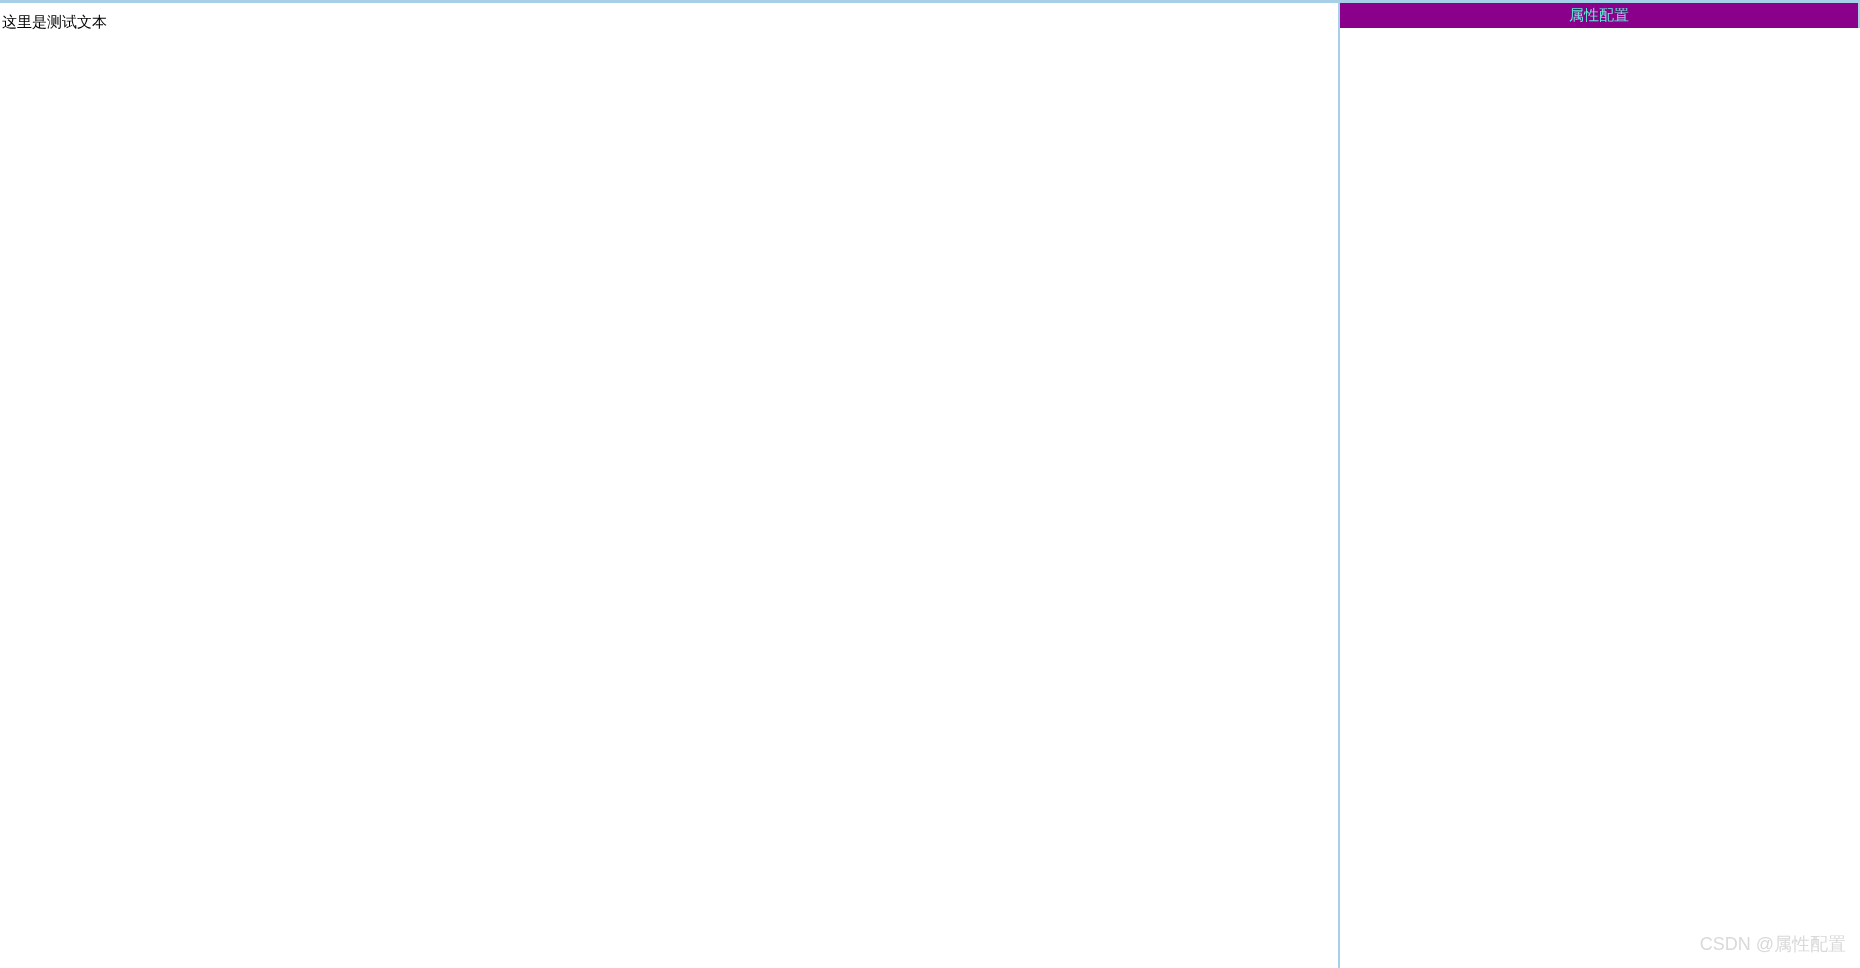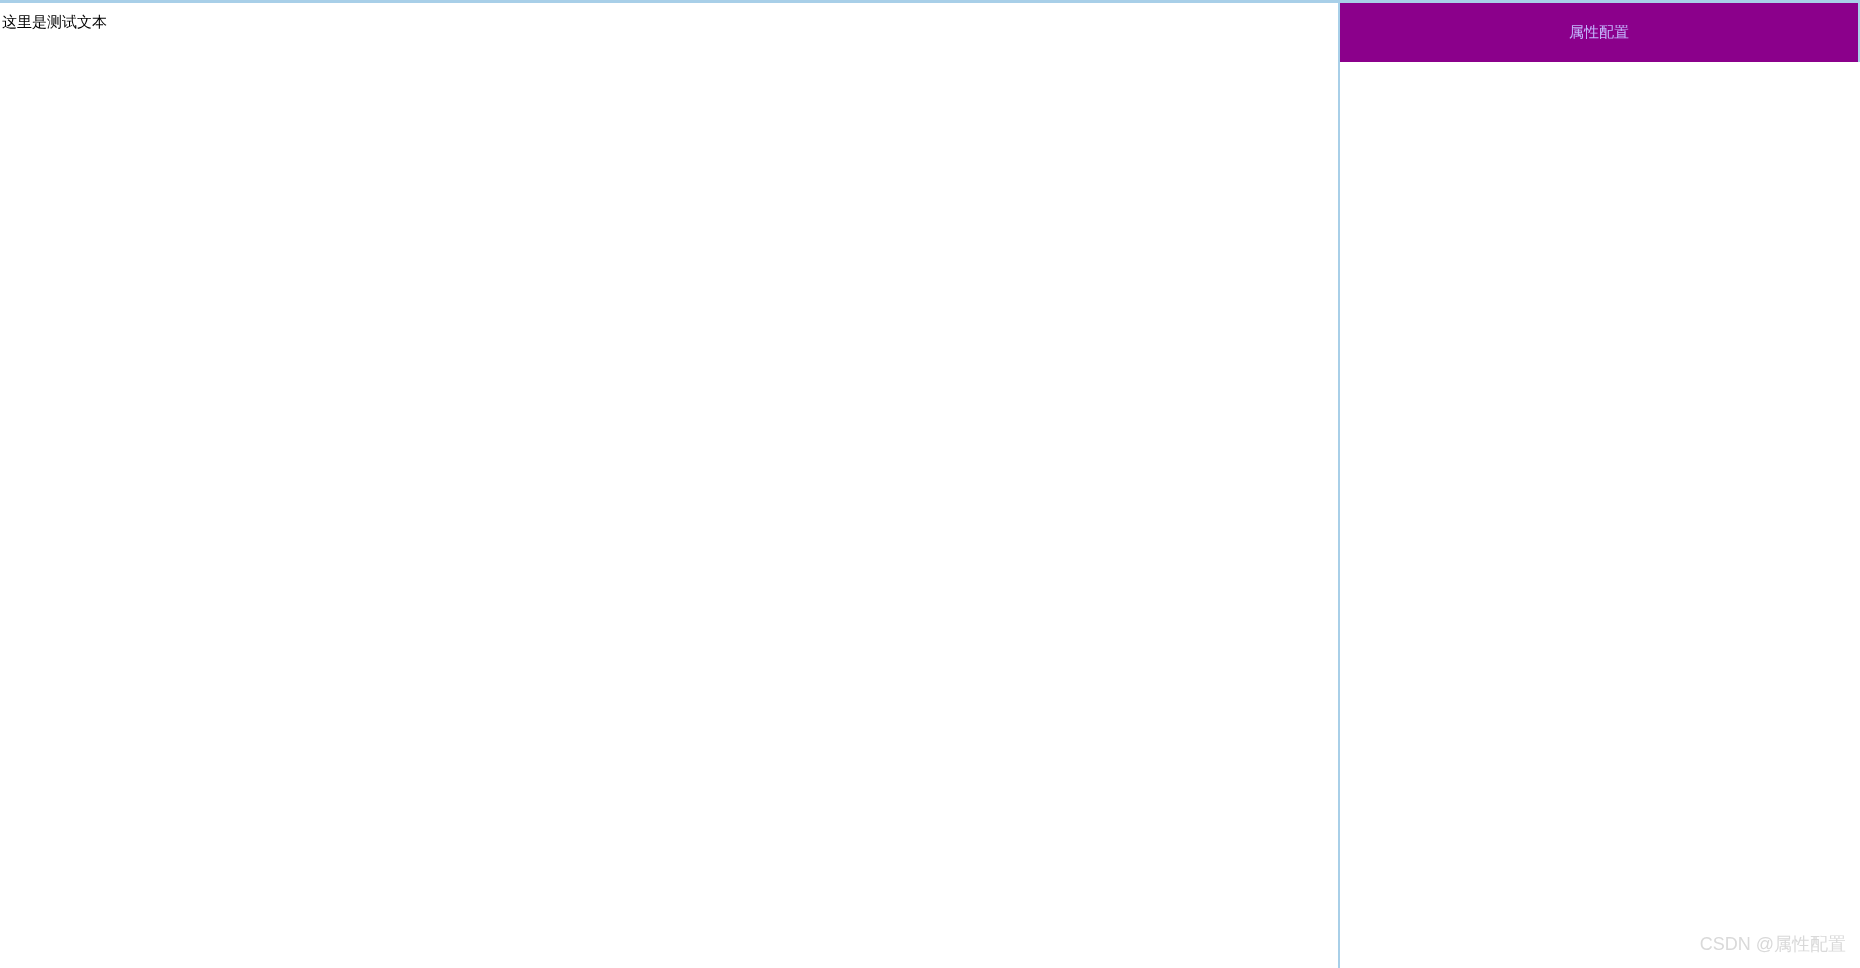--- a/index.html
+++ b/index.html
@@ -43,23 +43,23 @@
     .side-panel {
       width: 520px;
       border-top: 3px solid #a8cfe8;
       background: #ffffff;
       display: flex;
       flex-direction: column;
     }
     
     .side-panel-header {
       background: #8b008b;
-      color: #c4b5fd;
+      color: #5eead4;
       text-align: center;
-      padding: 20px 0;
+      padding: 3px 0;
       font-size: 15px;
       font-weight: normal;
       border-right: 2px solid #a8cfe8;
     }
     
     .side-panel-body {
       flex: 1;
       background: #ffffff;
     }
     

